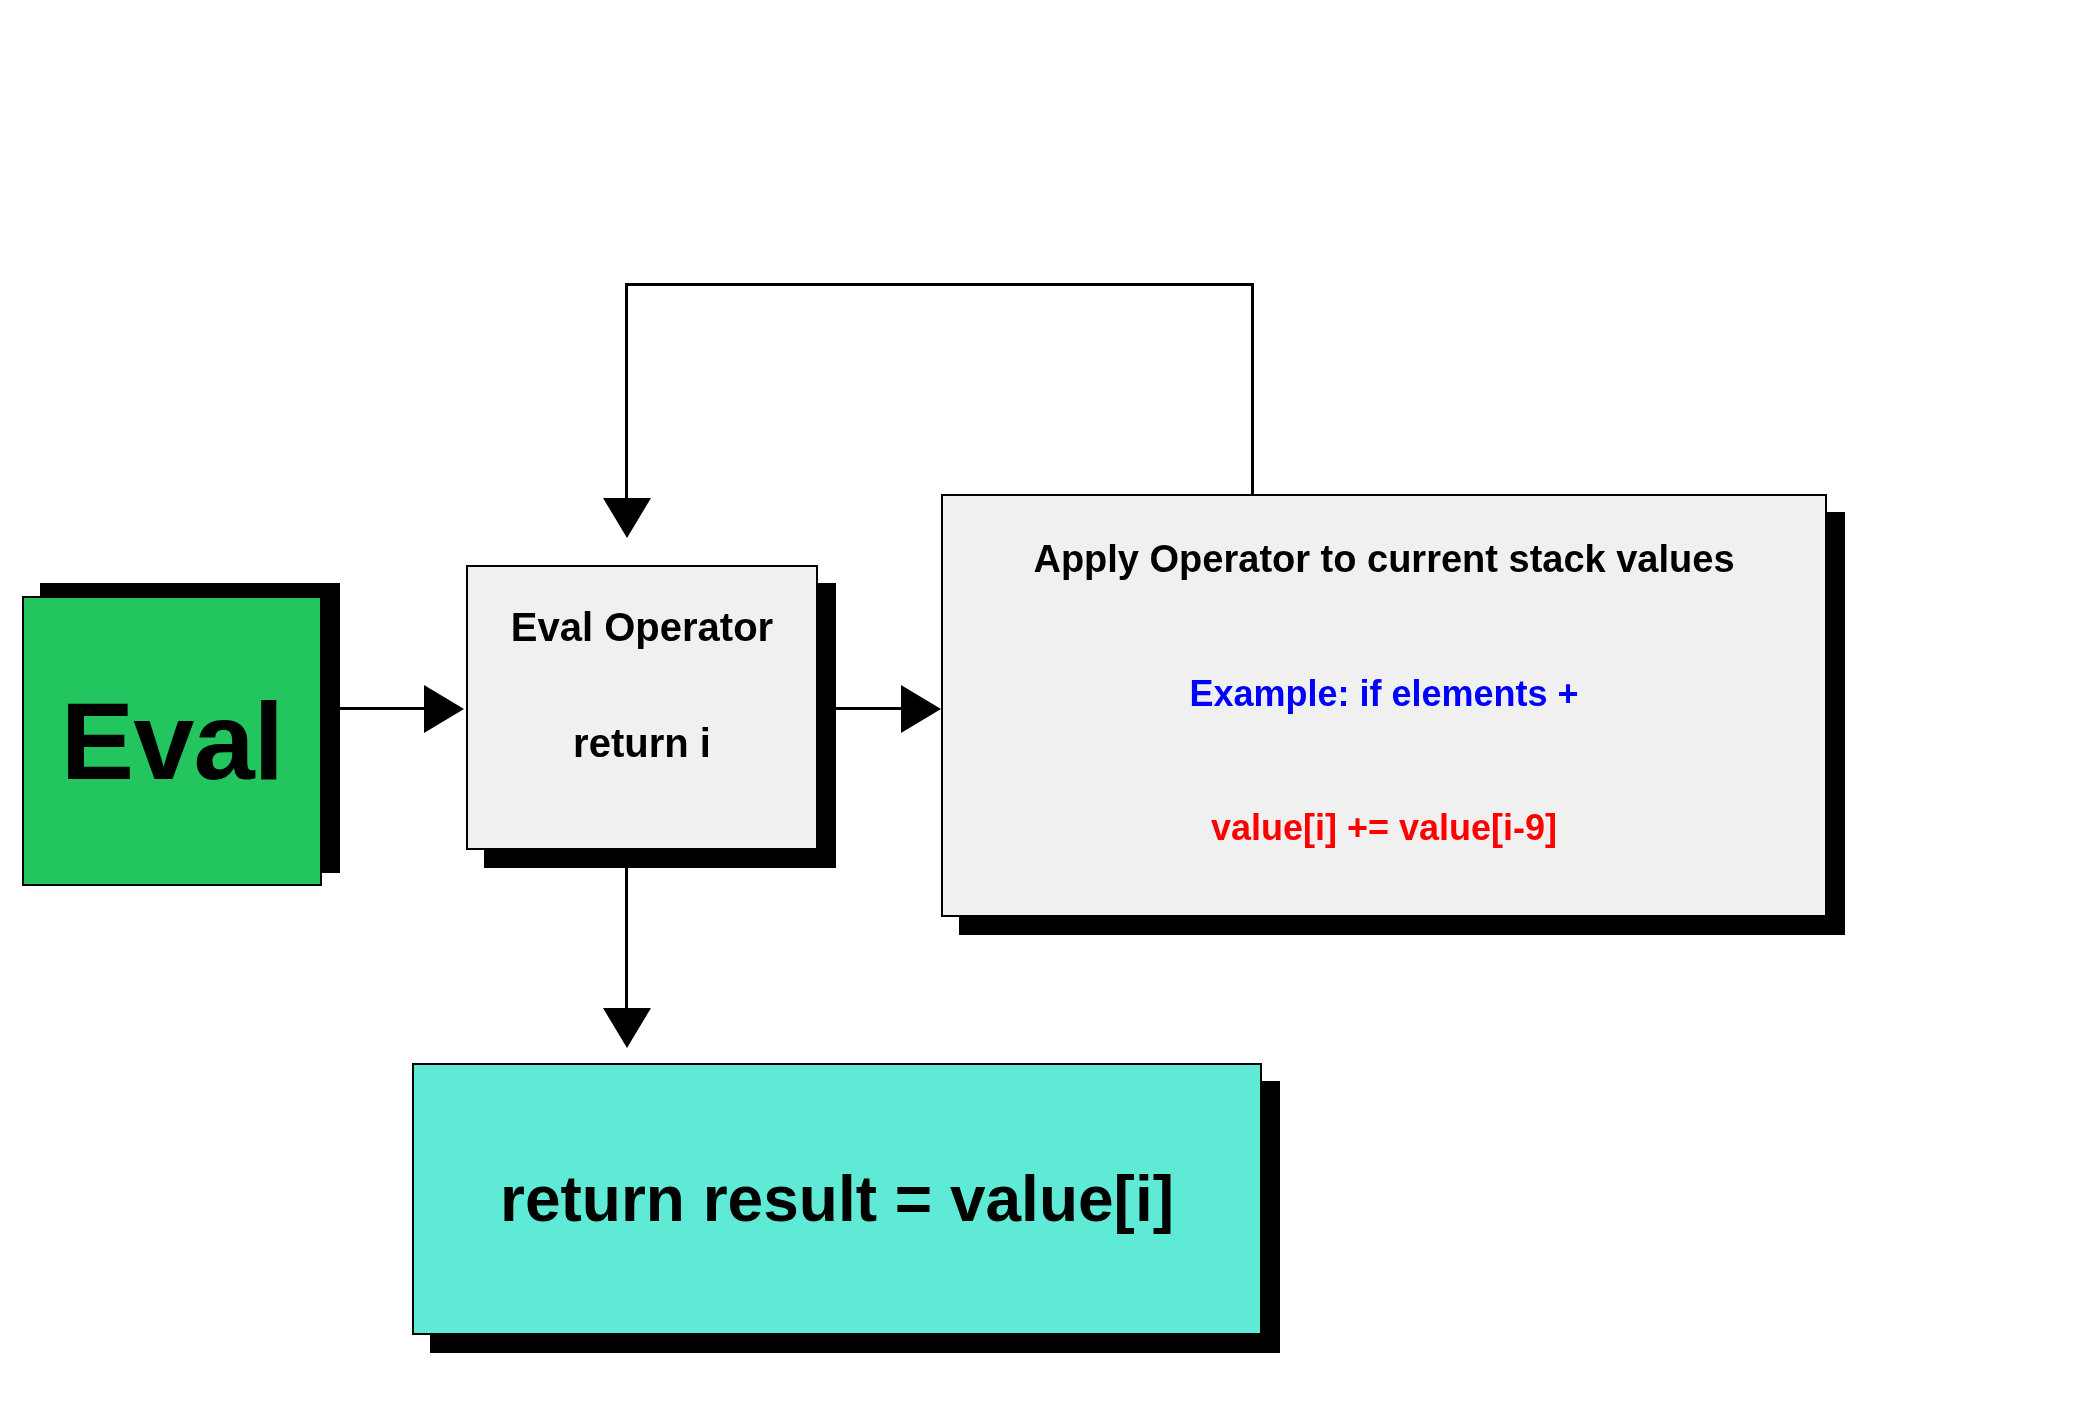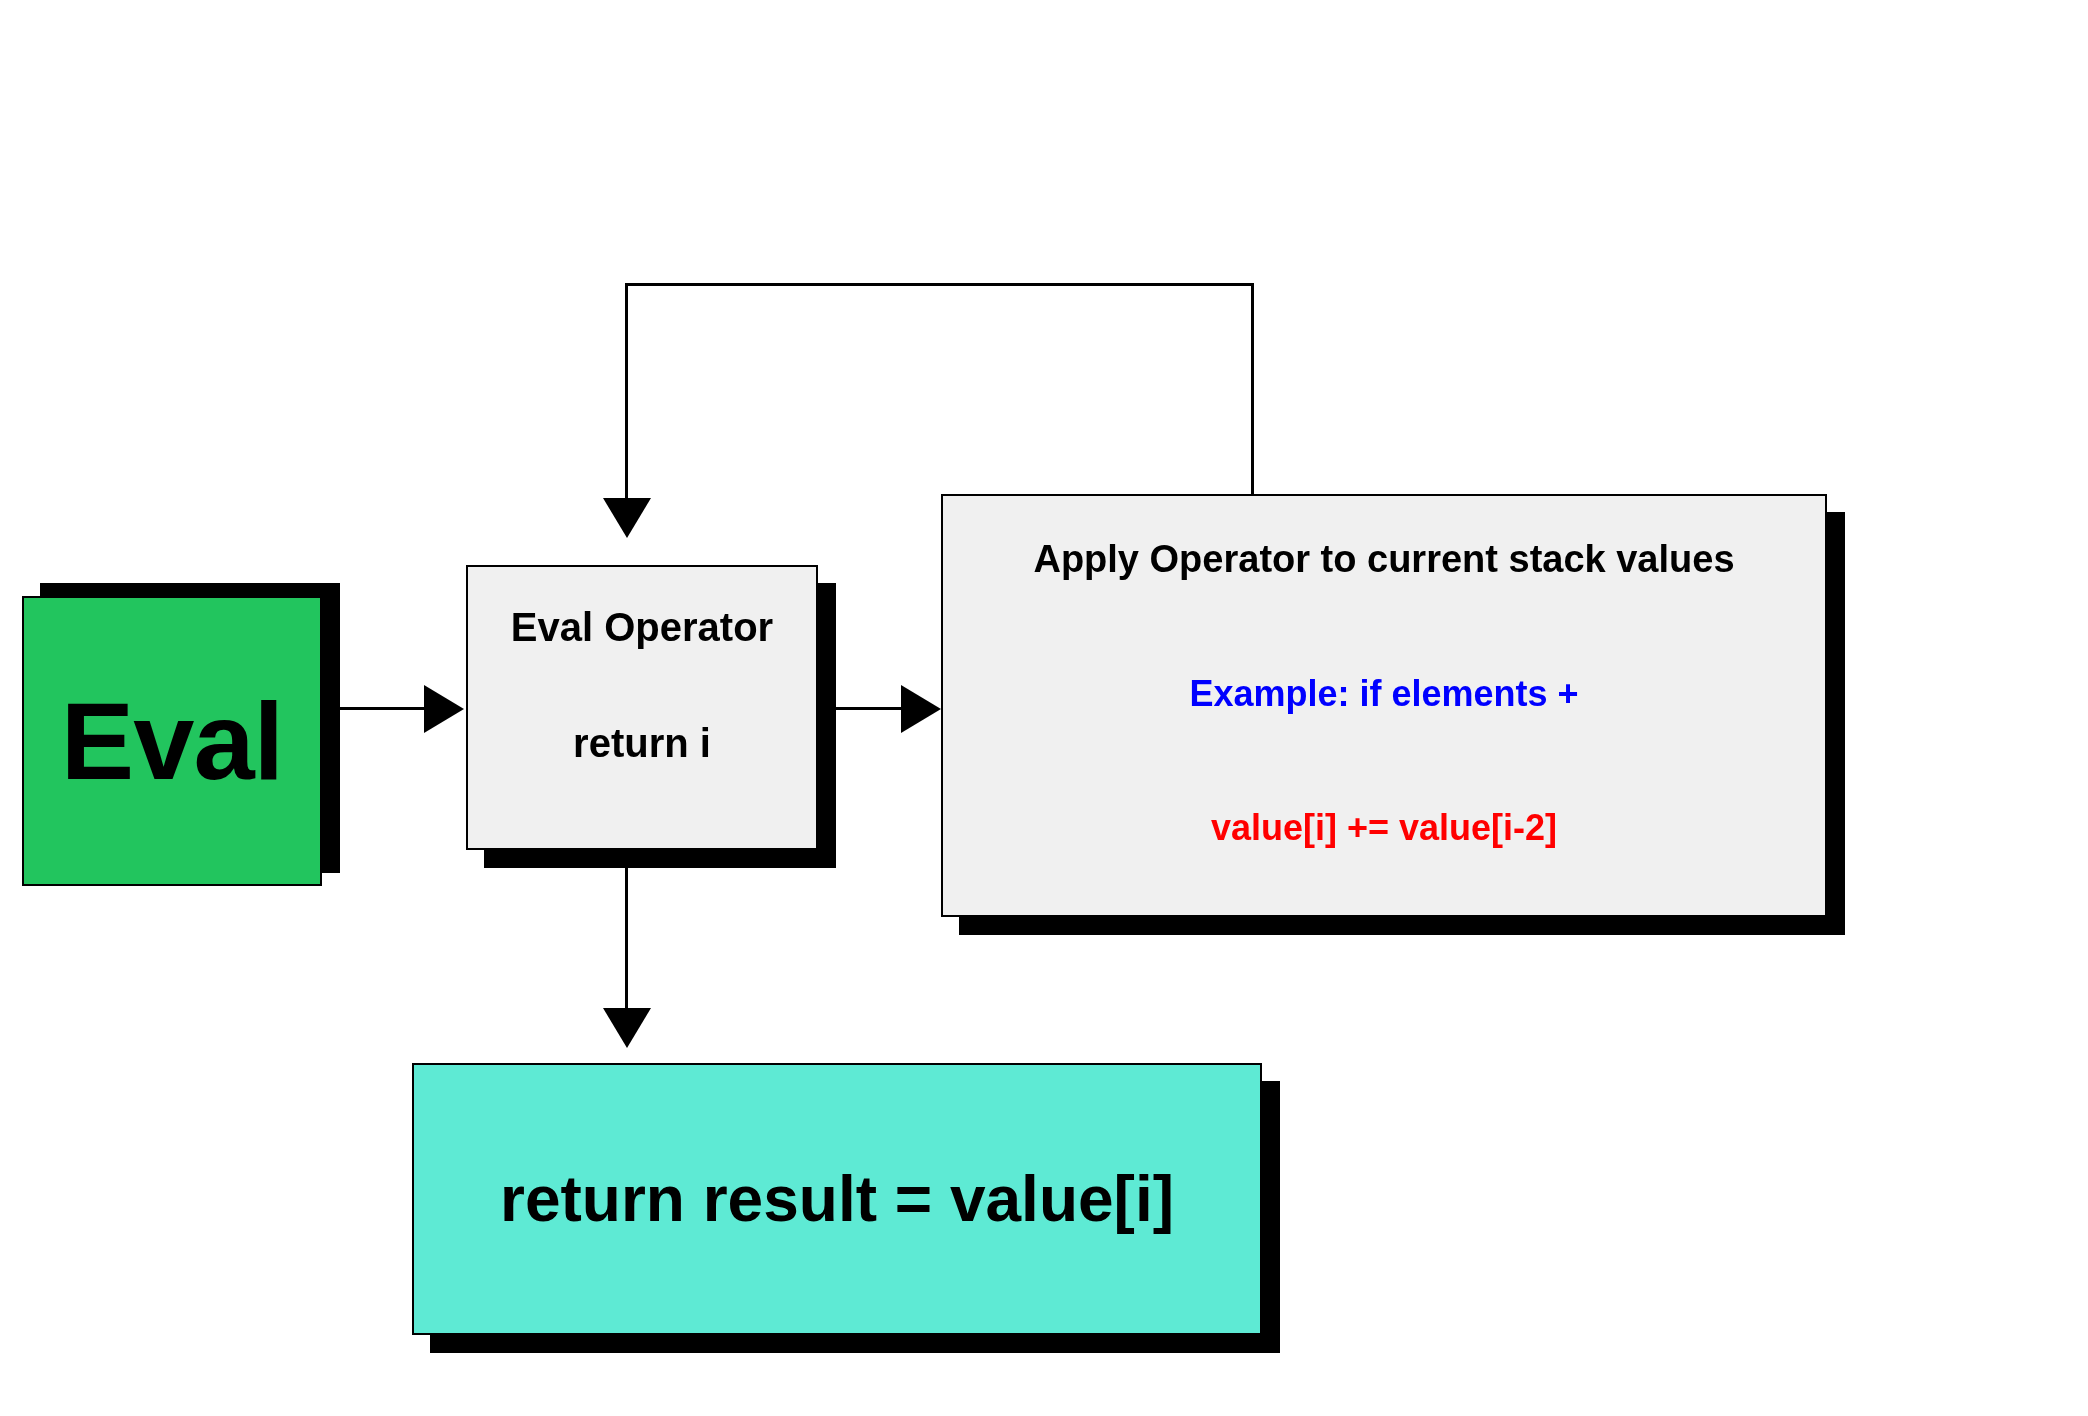--- a/index.html
+++ b/index.html
@@ -152,20 +152,20 @@
   </div>
 
   <div class="node" id="read-node">
     <span class="line-1">Eval Operator</span>
     <span class="line-2">return i</span>
   </div>
 
   <div class="node" id="apply-node">
     <span id="apply-title">Apply Operator to current stack values</span>
     <span id="apply-example">Example: if elements +</span>
-    <span id="apply-formula">value[i] += value[i-2]</span>
+    <span id="apply-formula">value[i] += value[i-9]</span>
   </div>
 
   <div class="node" id="return-node">
     <span>return result = value[i]</span>
   </div>
 
 </div>
 
 </body></html>

